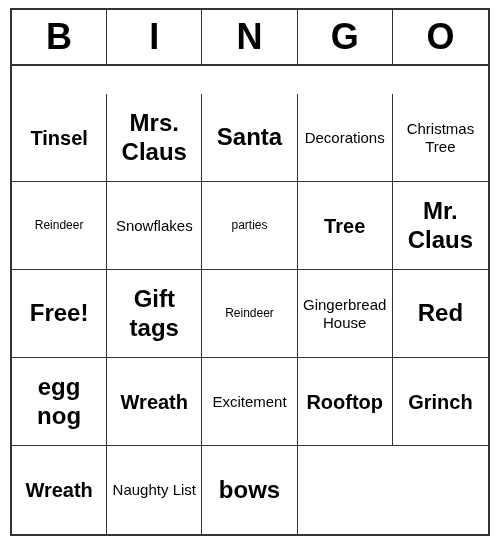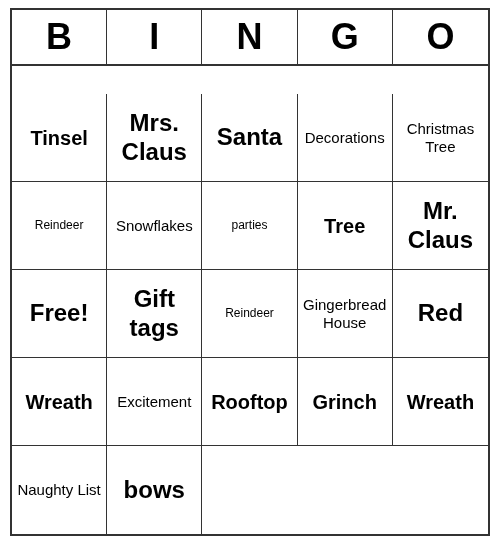--- a/index.html
+++ b/index.html
@@ -111,20 +111,23 @@
       <div class="bingo-cell">
         <span class="cell-text size-md">Reindeer</span>
       </div>
       <div class="bingo-cell">
         <span class="cell-text size-sm">Gingerbread House</span>
       </div>
       <div class="bingo-cell">
         <span class="cell-text size-xl">Red</span>
       </div>
       <div class="bingo-cell">
+        <span class="cell-text size-xl">egg nog</span>
+      </div>
+      <div class="bingo-cell">
         <span class="cell-text size-lg">Wreath</span>
       </div>
       <div class="bingo-cell">
         <span class="cell-text size-sm">Excitement</span>
       </div>
       <div class="bingo-cell">
         <span class="cell-text size-lg">Rooftop</span>
       </div>
       <div class="bingo-cell">
         <span class="cell-text size-lg">Grinch</span>

